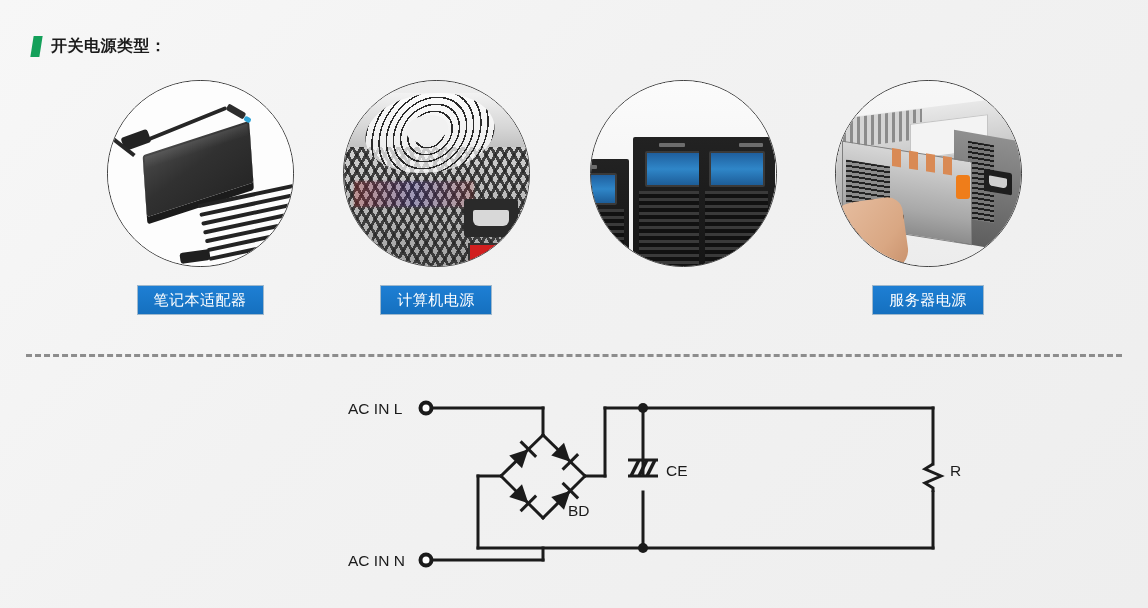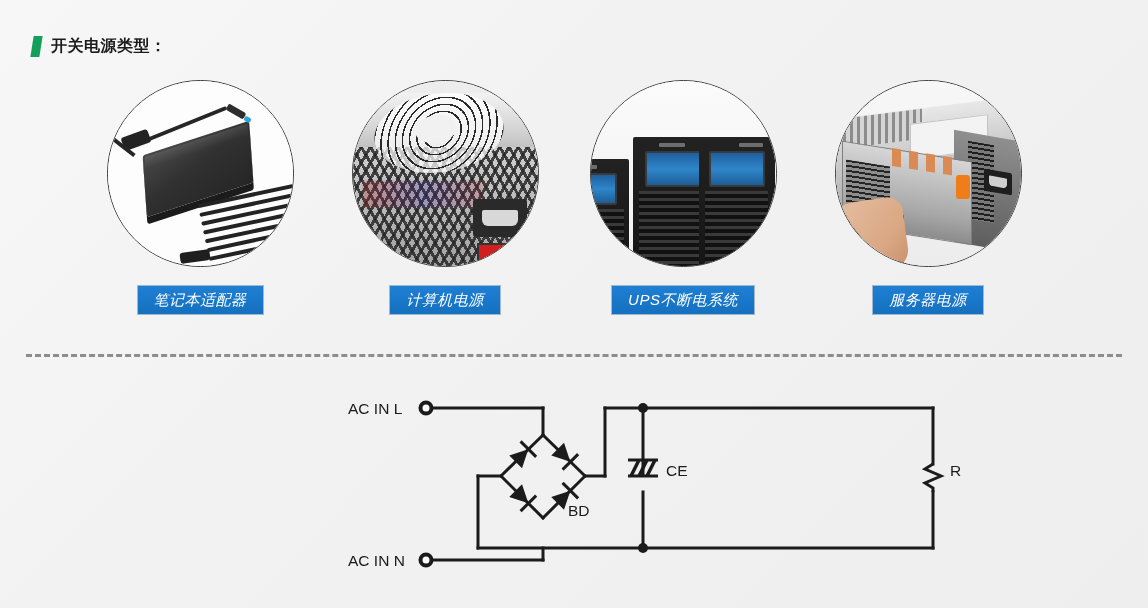--- a/index.html
+++ b/index.html
@@ -72,21 +72,20 @@
   .caption {
     margin-top: 18px;
     background: linear-gradient(180deg, #1e7fd4 0%, #1570bf 100%);
     border: 1px solid #9fb8cc;
     color: #ffffff;
     font-size: 15px;
     padding: 6px 16px 7px 16px;
     line-height: 1;
     white-space: nowrap;
     letter-spacing: 0.5px;
-    font-style: italic;
   }
 
   
   .adapter-bg {
     position: absolute;
     inset: 0;
     background: #fdfdfd;
   }
   .adapter-brick {
     position: absolute;
@@ -484,21 +483,21 @@
           <i style="top:54px"></i>
             <i style="top:63px"></i>
             <i style="top:72px"></i>
         </div>
         <div class="coil-plug"></div>
       </div>
     </div>
     <div class="caption">笔记本适配器</div>
   </div>
 
-  <div class="product-card" style="left:320px">
+  <div class="product-card" style="left:311px">
     <div class="circle-frame">
       <div class="circle-inner">
         <div class="psu-bg"></div>
         <div class="psu-top"></div>
         <div class="psu-body"></div>
         <div class="psu-color-noise"></div>
         <div class="psu-fan"></div>
         <div class="psu-fan-hub"></div>
         <div class="psu-iec"></div>
         <div class="psu-switch"></div>
@@ -524,21 +523,20 @@
           <div class="ups-vents" style="top:54px; bottom:8px;"></div>
         </div>
 
         <div class="ups-unit" style="left:108px; top:56px; width:76px; height:140px;">
           <div class="ups-logo" style="left:40px; top:6px; width:24px;"></div>
           <div class="ups-screen" style="left:10px; top:14px; width:52px; height:32px;"></div>
           <div class="ups-vents" style="top:54px; bottom:8px;"></div>
         </div>
       </div>
     </div>
-    <div class="caption">UPS不断电系统</div>
   </div>
 
   <div class="product-card" style="left:803px">
     <div class="circle-frame">
       <div class="circle-inner">
         <div class="srv-bg"></div>
         <div class="srv-chassis"></div>
         <div class="srv-pcb"></div>
         <div class="srv-label"></div>
         <div class="srv-rear"></div>

